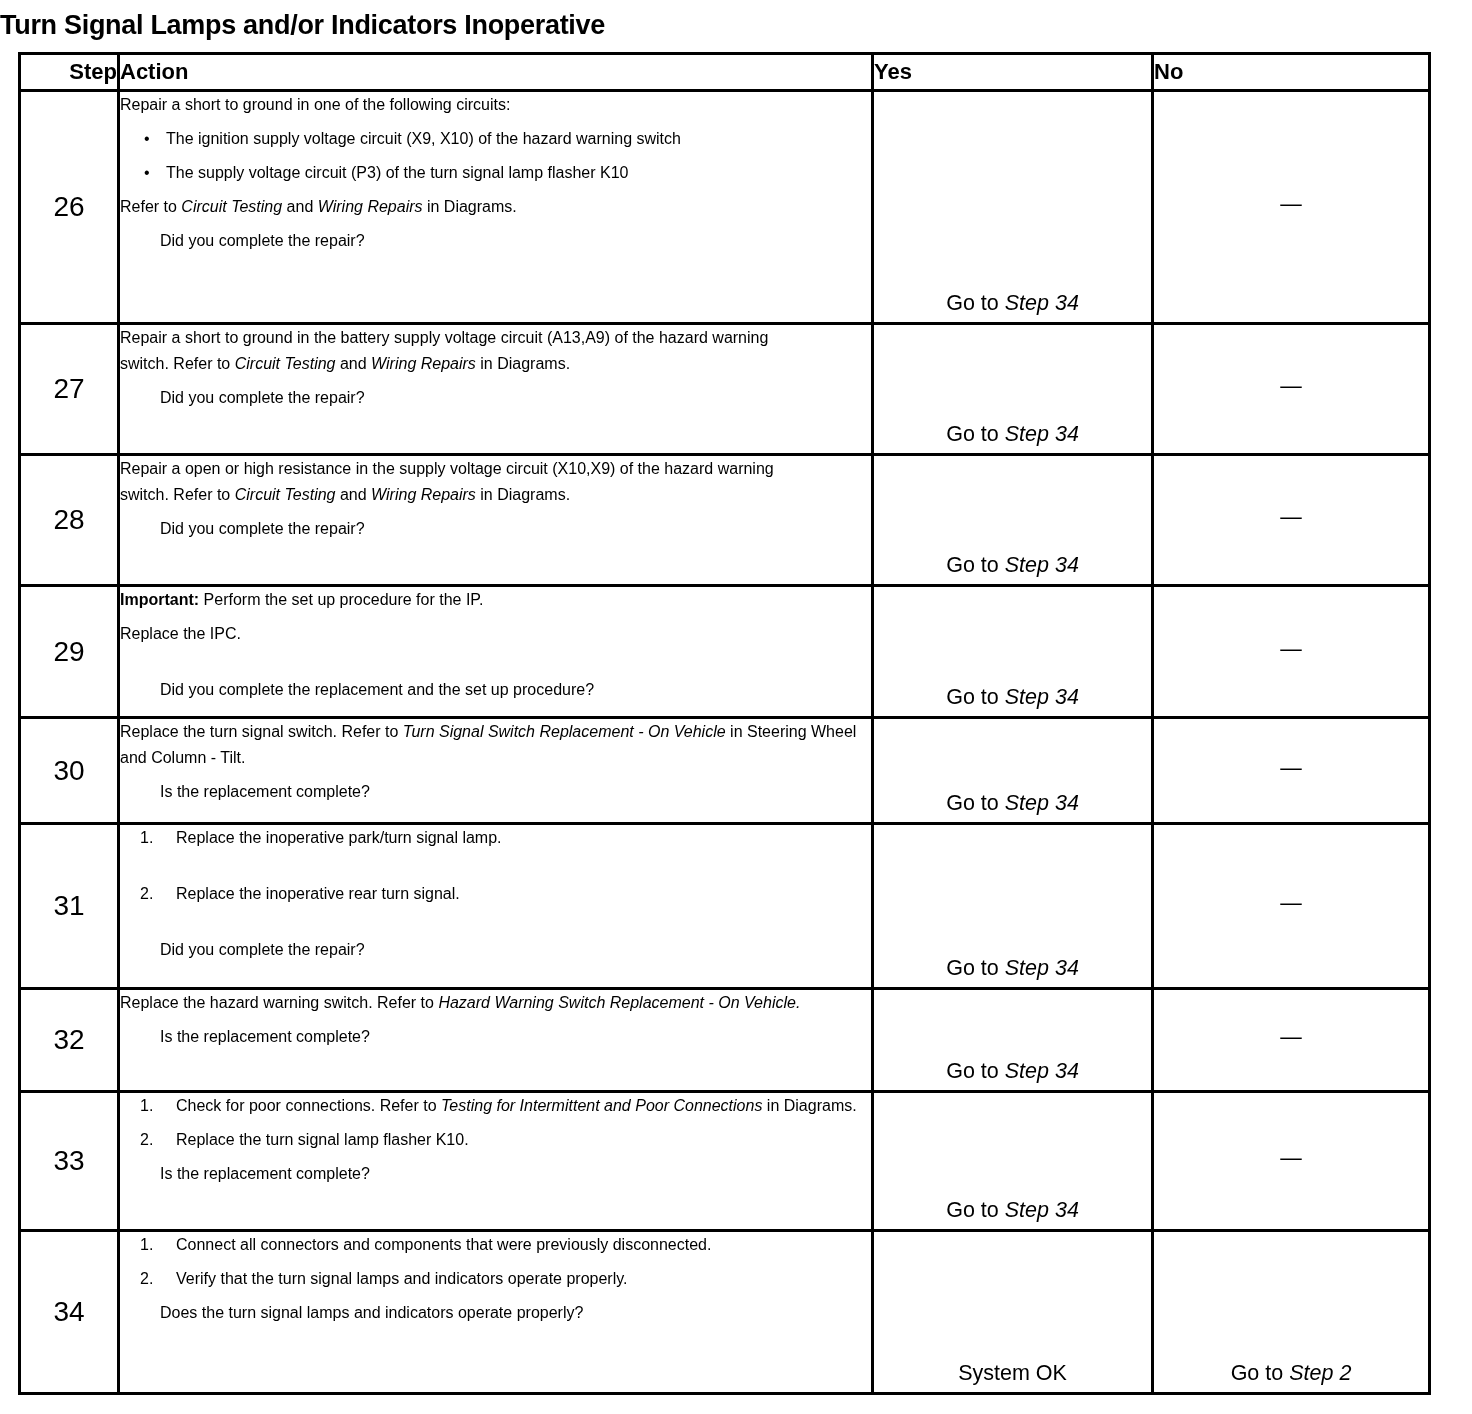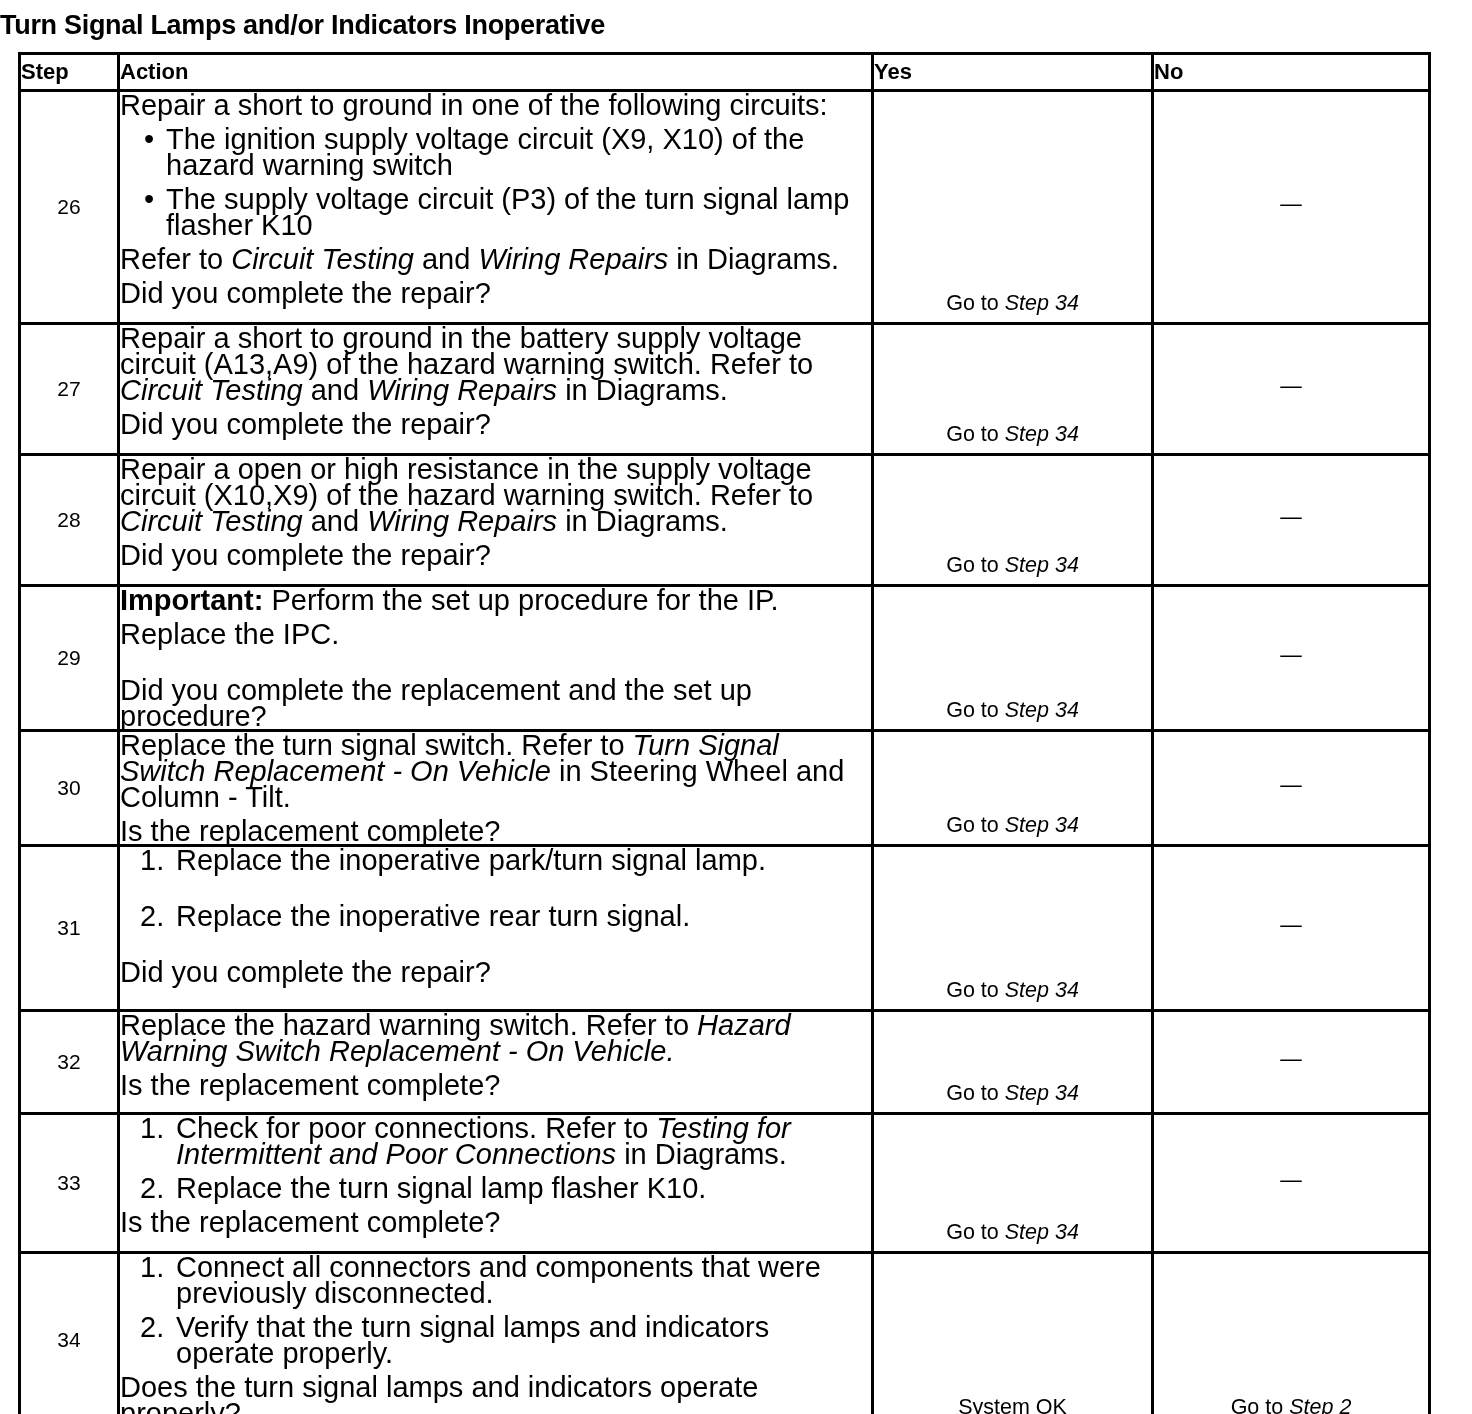--- a/index.html
+++ b/index.html
@@ -13,30 +13,30 @@
   }
   table.proc {
     position: absolute; left: 18px; top: 52px;
     border-collapse: collapse; table-layout: fixed;
     width: 1410px;
   }
   table.proc td, table.proc th {
     border: 3px solid #000; padding: 0; vertical-align: top;
   }
   th { font-weight: bold; font-size: 22px; height: 34px; text-align: left; vertical-align: middle !important; }
-  th.step-h { padding-right: 12px; }
+  th.step-h { text-align: right; padding-right: 12px; }
   col.c-step { width: 99px; }
   col.c-action { width: 754px; }
   col.c-yes { width: 280px; }
   col.c-no { width: 277px; }
-  td.step { text-align: center; vertical-align: middle !important; font-size: 21px; }
-  td.action { padding: 8px 10px 6px 11px; font-size: 29px; line-height: 26px; }
+  td.step { text-align: center; vertical-align: middle !important; font-size: 28px; }
+  td.action { padding: 8px 10px 6px 11px; font-size: 16px; line-height: 26px; }
   td.yes, td.no { position: relative; font-size: 21.5px; }
   .para { margin: 0 0 8px 0; }
-  .para.last { margin-bottom: 0; }
+  .para.last { margin-bottom: 0; padding-left: 40px; }
   .bullet { position: relative; padding-left: 46px; margin: 0 0 8px 0; }
   .bullet .mk { position: absolute; left: 24px; top: 0; }
   .num { position: relative; padding-left: 56px; margin: 0 0 8px 0; }
   .num .mk { position: absolute; left: 20px; top: 0; }
   i { font-style: italic; }
   b { font-weight: bold; }
   .bottom-cell {
     position: absolute; left: 0; right: 0; bottom: 6px; text-align: center;
   }
   .dash-cell {

